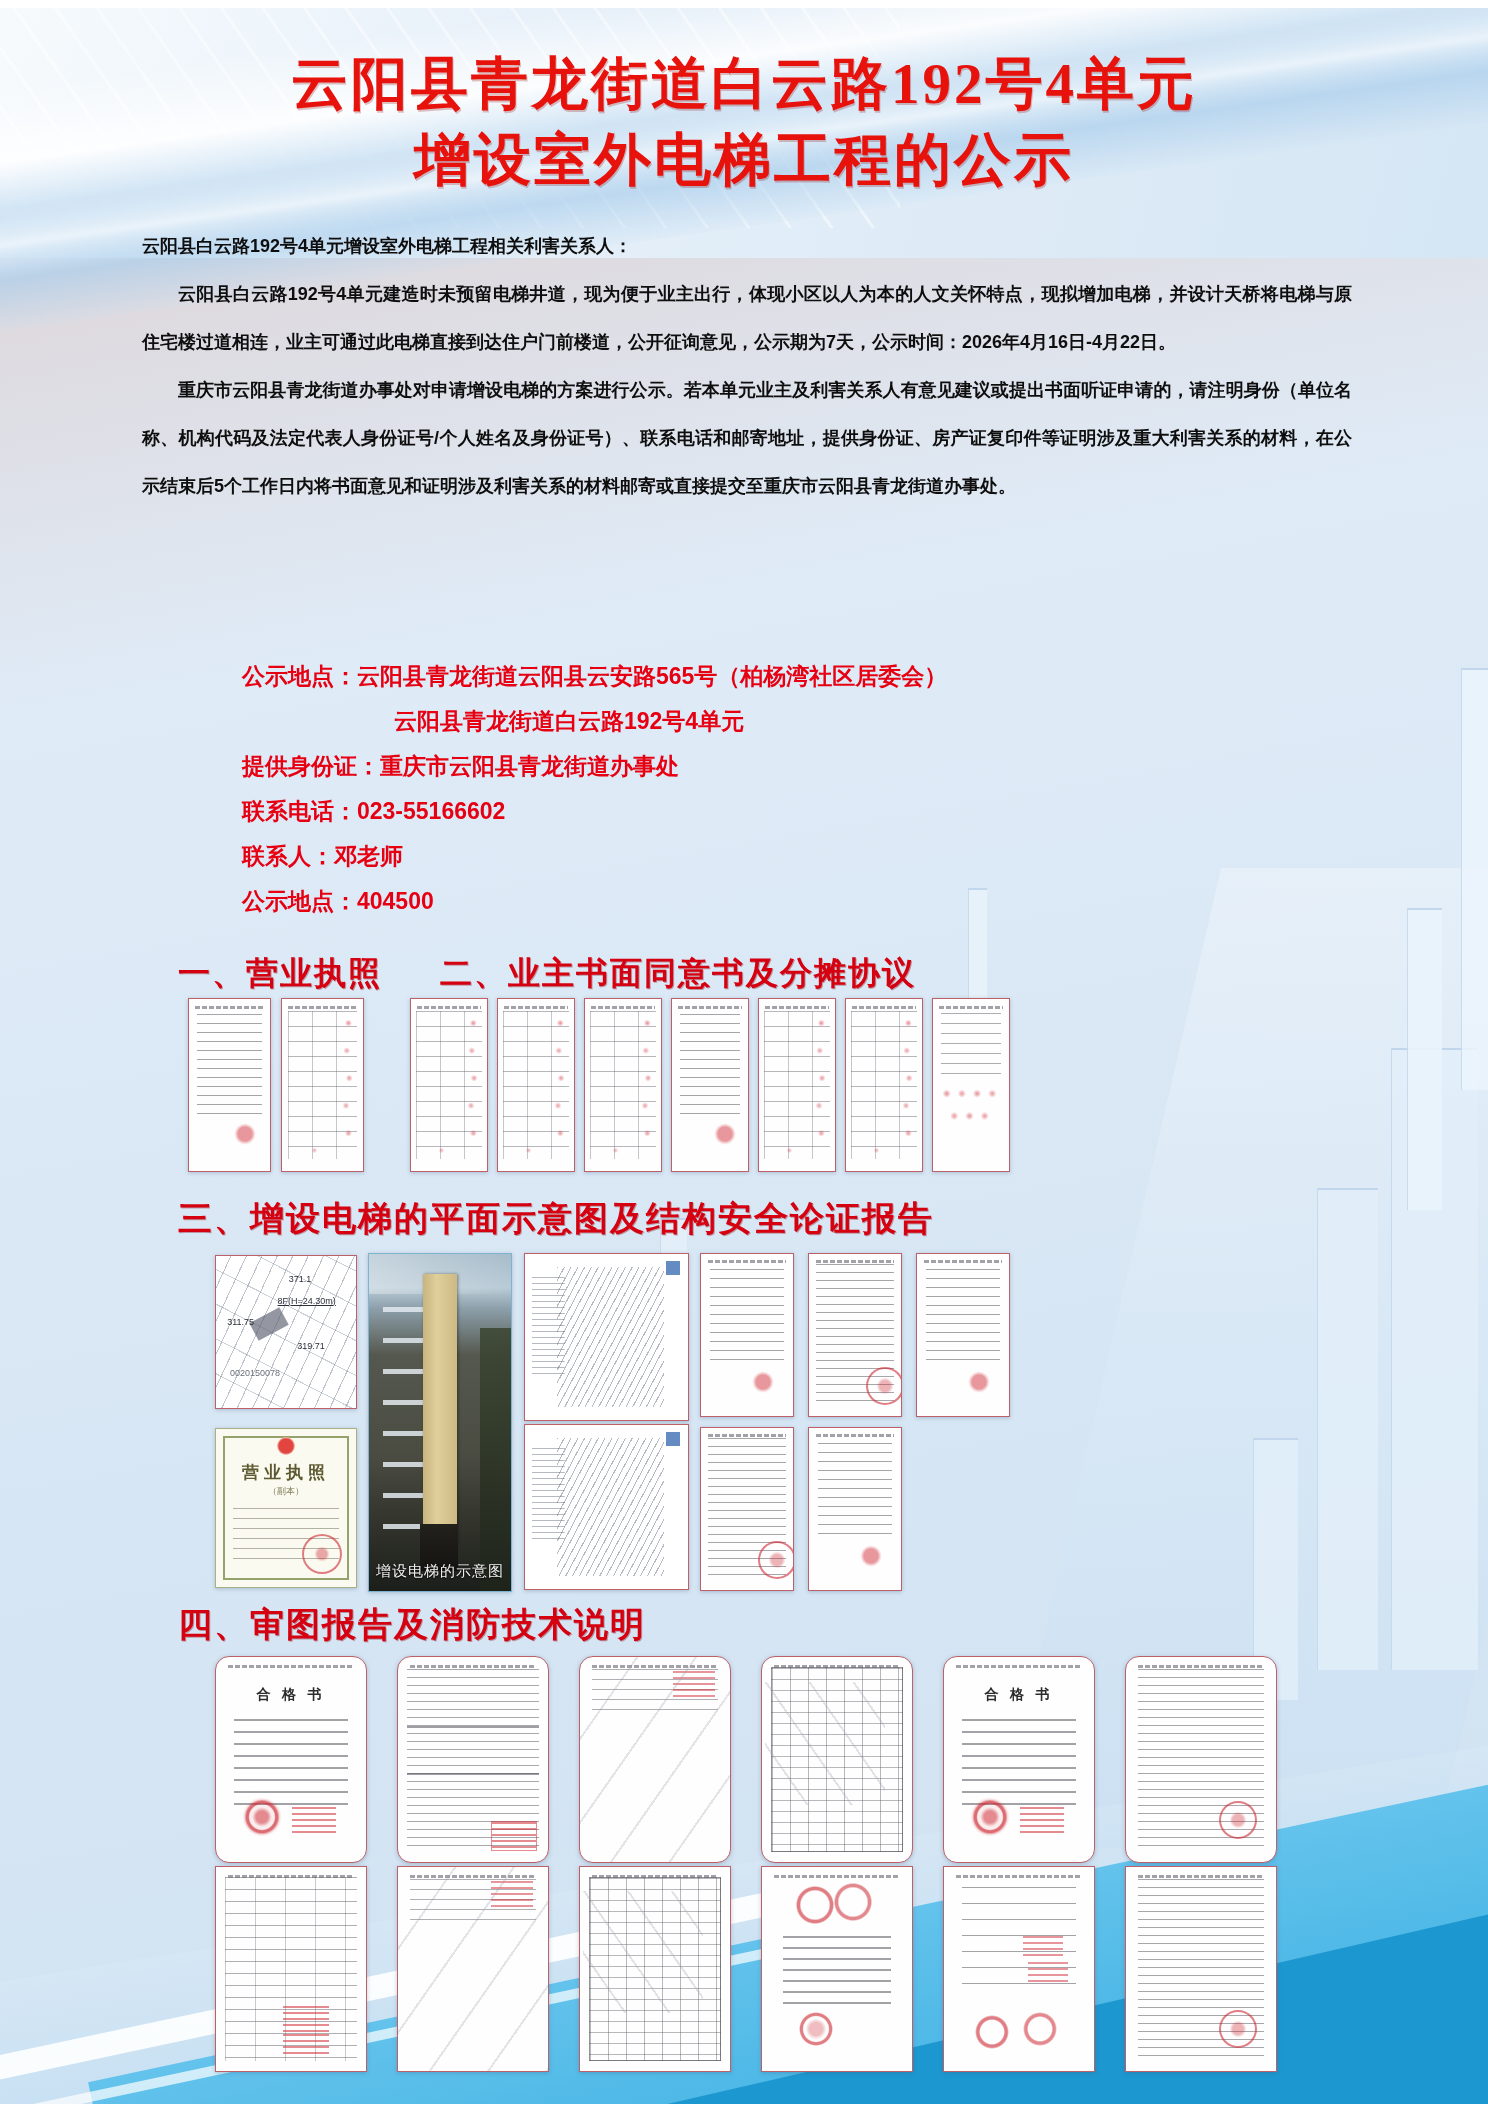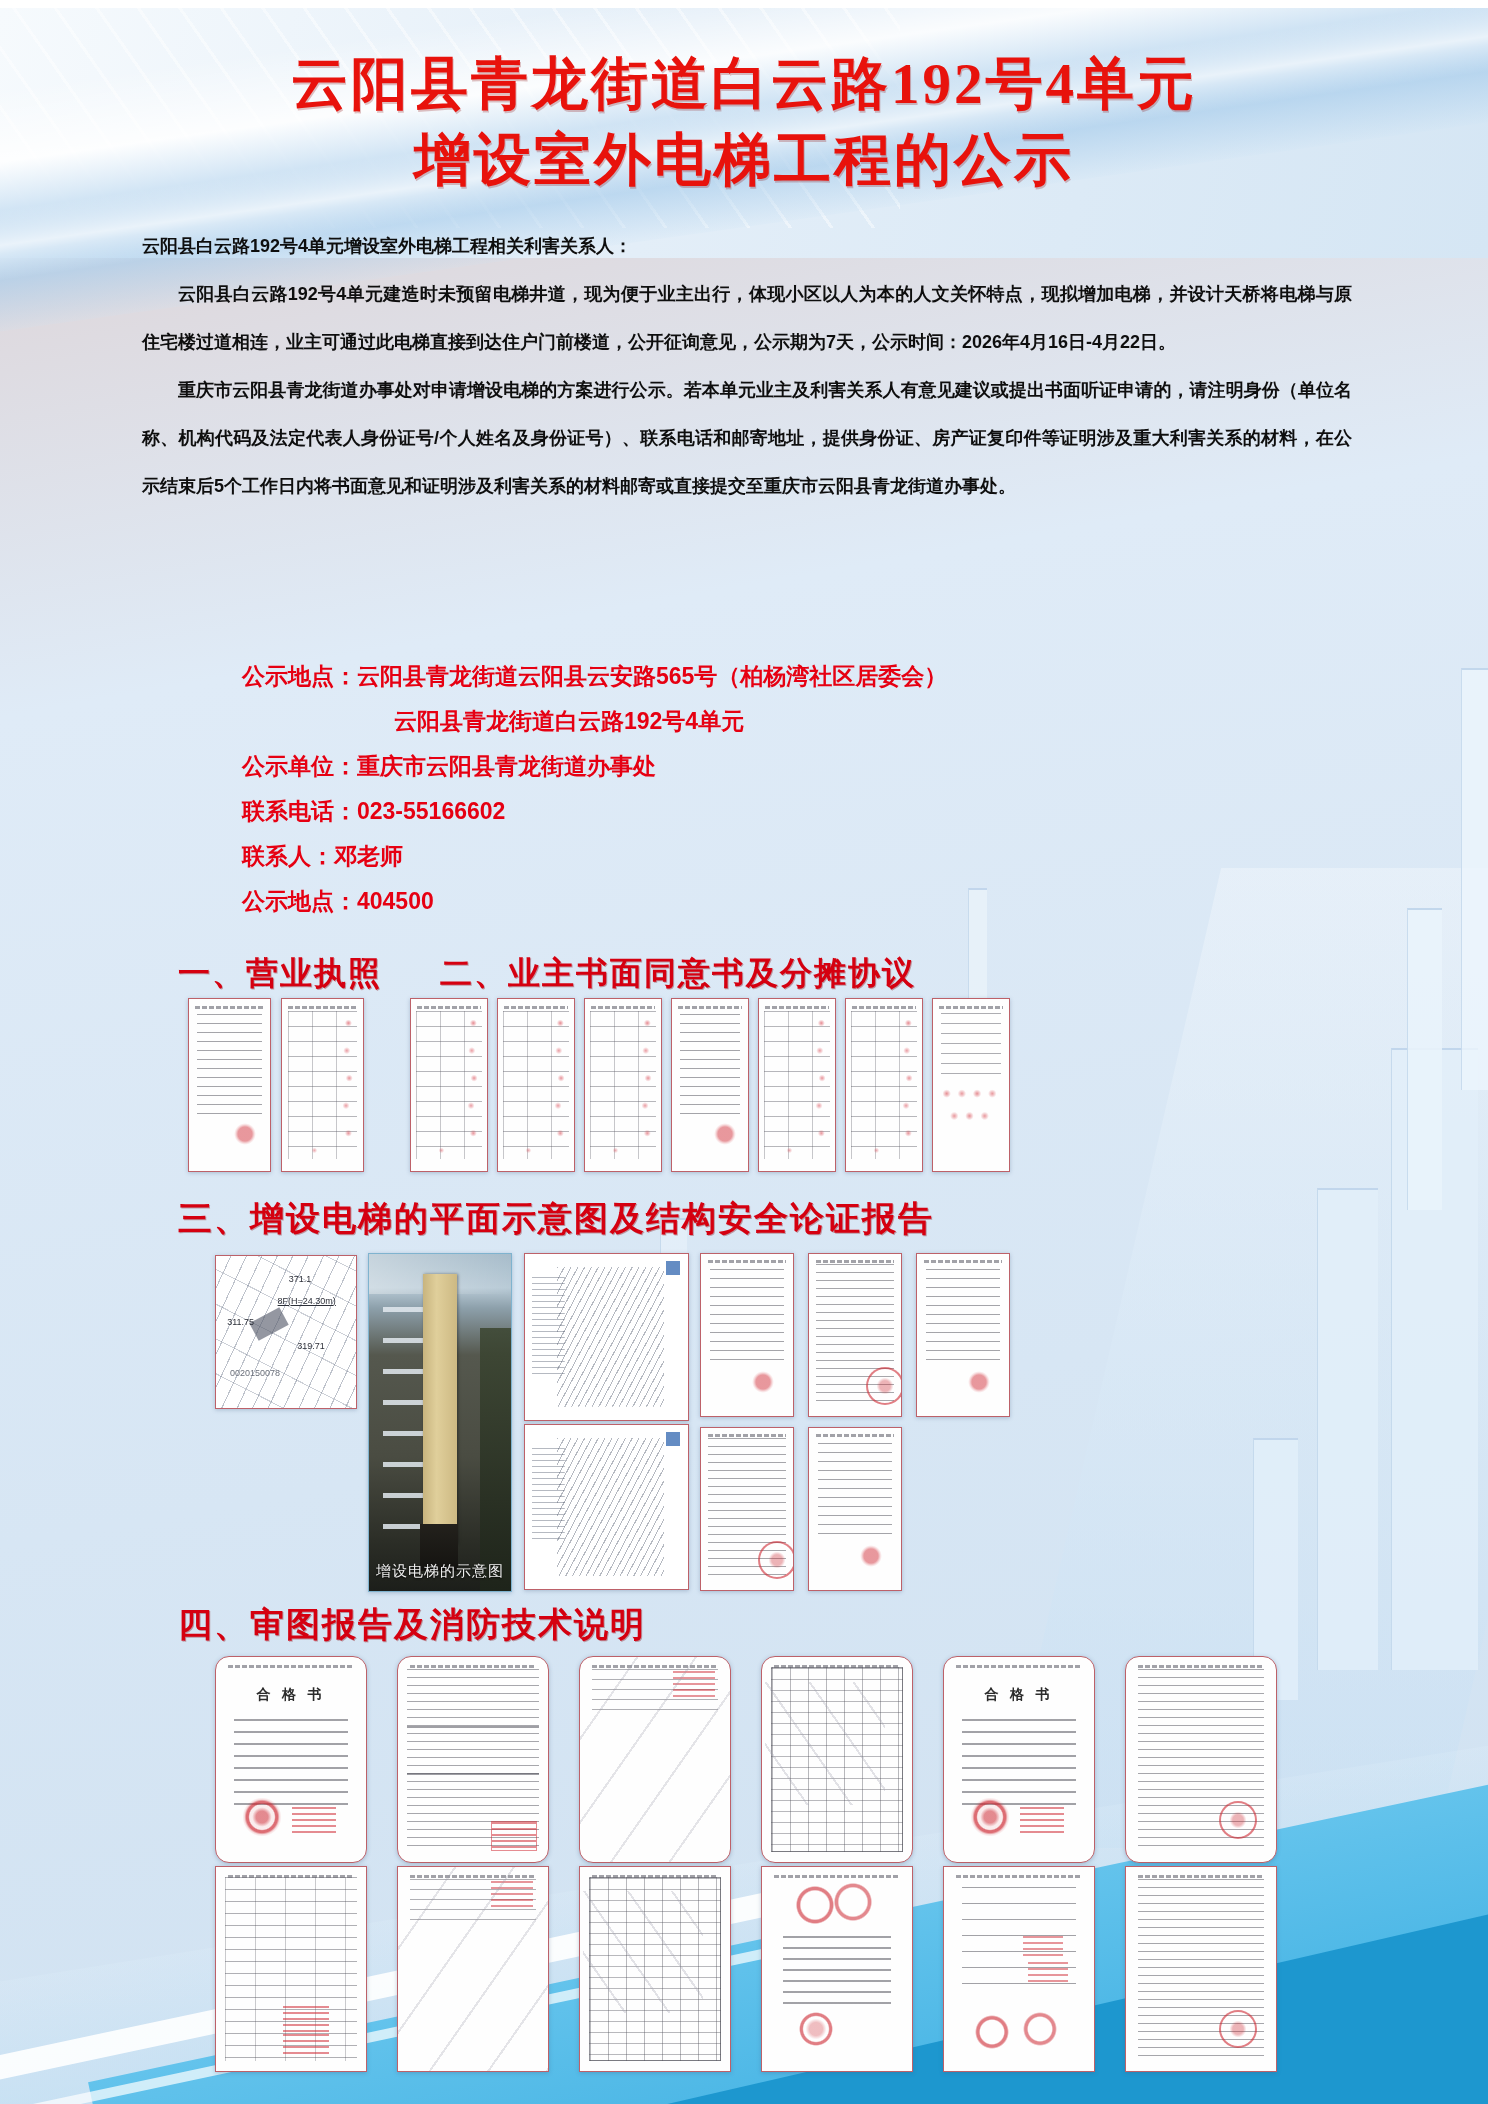--- a/index.html
+++ b/index.html
@@ -239,21 +239,21 @@
 
   <div class="body-text">
     <p class="salutation">云阳县白云路192号4单元增设室外电梯工程相关利害关系人：</p>
     <p>云阳县白云路192号4单元建造时未预留电梯井道，现为便于业主出行，体现小区以人为本的人文关怀特点，现拟增加电梯，并设计天桥将电梯与原住宅楼过道相连，业主可通过此电梯直接到达住户门前楼道，公开征询意见，公示期为7天，公示时间：2026年4月16日-4月22日。</p>
     <p>重庆市云阳县青龙街道办事处对申请增设电梯的方案进行公示。若本单元业主及利害关系人有意见建议或提出书面听证申请的，请注明身份（单位名称、机构代码及法定代表人身份证号/个人姓名及身份证号）、联系电话和邮寄地址，提供身份证、房产证复印件等证明涉及重大利害关系的材料，在公示结束后5个工作日内将书面意见和证明涉及利害关系的材料邮寄或直接提交至重庆市云阳县青龙街道办事处。</p>
   </div>
 
   <div class="red-info">
     <div class="iline"><span>公示地点：</span><span>云阳县青龙街道云阳县云安路565号（柏杨湾社区居委会）</span></div>
     <div class="iline indent2">云阳县青龙街道白云路192号4单元</div>
-    <div class="iline"><span>公示单位：</span><span>重庆市云阳县青龙街道办事处</span></div>
+    <div class="iline"><span>提供身份证：</span><span>重庆市云阳县青龙街道办事处</span></div>
     <div class="iline"><span>联系电话：</span><span>023-55166602</span></div>
     <div class="iline"><span>联系人：</span><span>邓老师</span></div>
     <div class="iline"><span>公示地点：</span><span>404500</span></div>
   </div>
 
   <div class="sec-head h1">一、营业执照</div>
   <div class="sec-head h2">二、业主书面同意书及分摊协议</div>
   <div class="sec-head h3">三、增设电梯的平面示意图及结构安全论证报告</div>
   <div class="sec-head h4">四、审图报告及消防技术说明</div>
 
@@ -290,20 +290,28 @@
     </div>
 
   <div class="s3item siteplan">
 
   <span class="lbl">371.1</span>
       <span class="lbl">311.75</span>
       <span class="lbl">319.71</span>
       <span class="lbl">8F(H=24.30m)</span>
       <span class="lbl">0020150078</span>
     </div>
+  <div class="s3item license">
+    <div class="inner"></div>
+    <div class="lic-emblem"></div>
+    <div class="lic-title">营业执照</div>
+    <div class="lic-sub">（副本）</div>
+    <div class="lines"></div>
+    <div class="stamp"></div>
+  </div>
   <div class="s3item photo">
     <div class="sky-glare"></div>
     <div class="bridges"></div>
     <div class="shaft"></div>
     <div class="shaft-base"></div>
     <div class="foliage"></div>
     <div class="photo-caption">增设电梯的示意图</div>
   </div>
   <div class="s3item cad cad1"></div>
   <div class="s3item cad cad2"></div>

